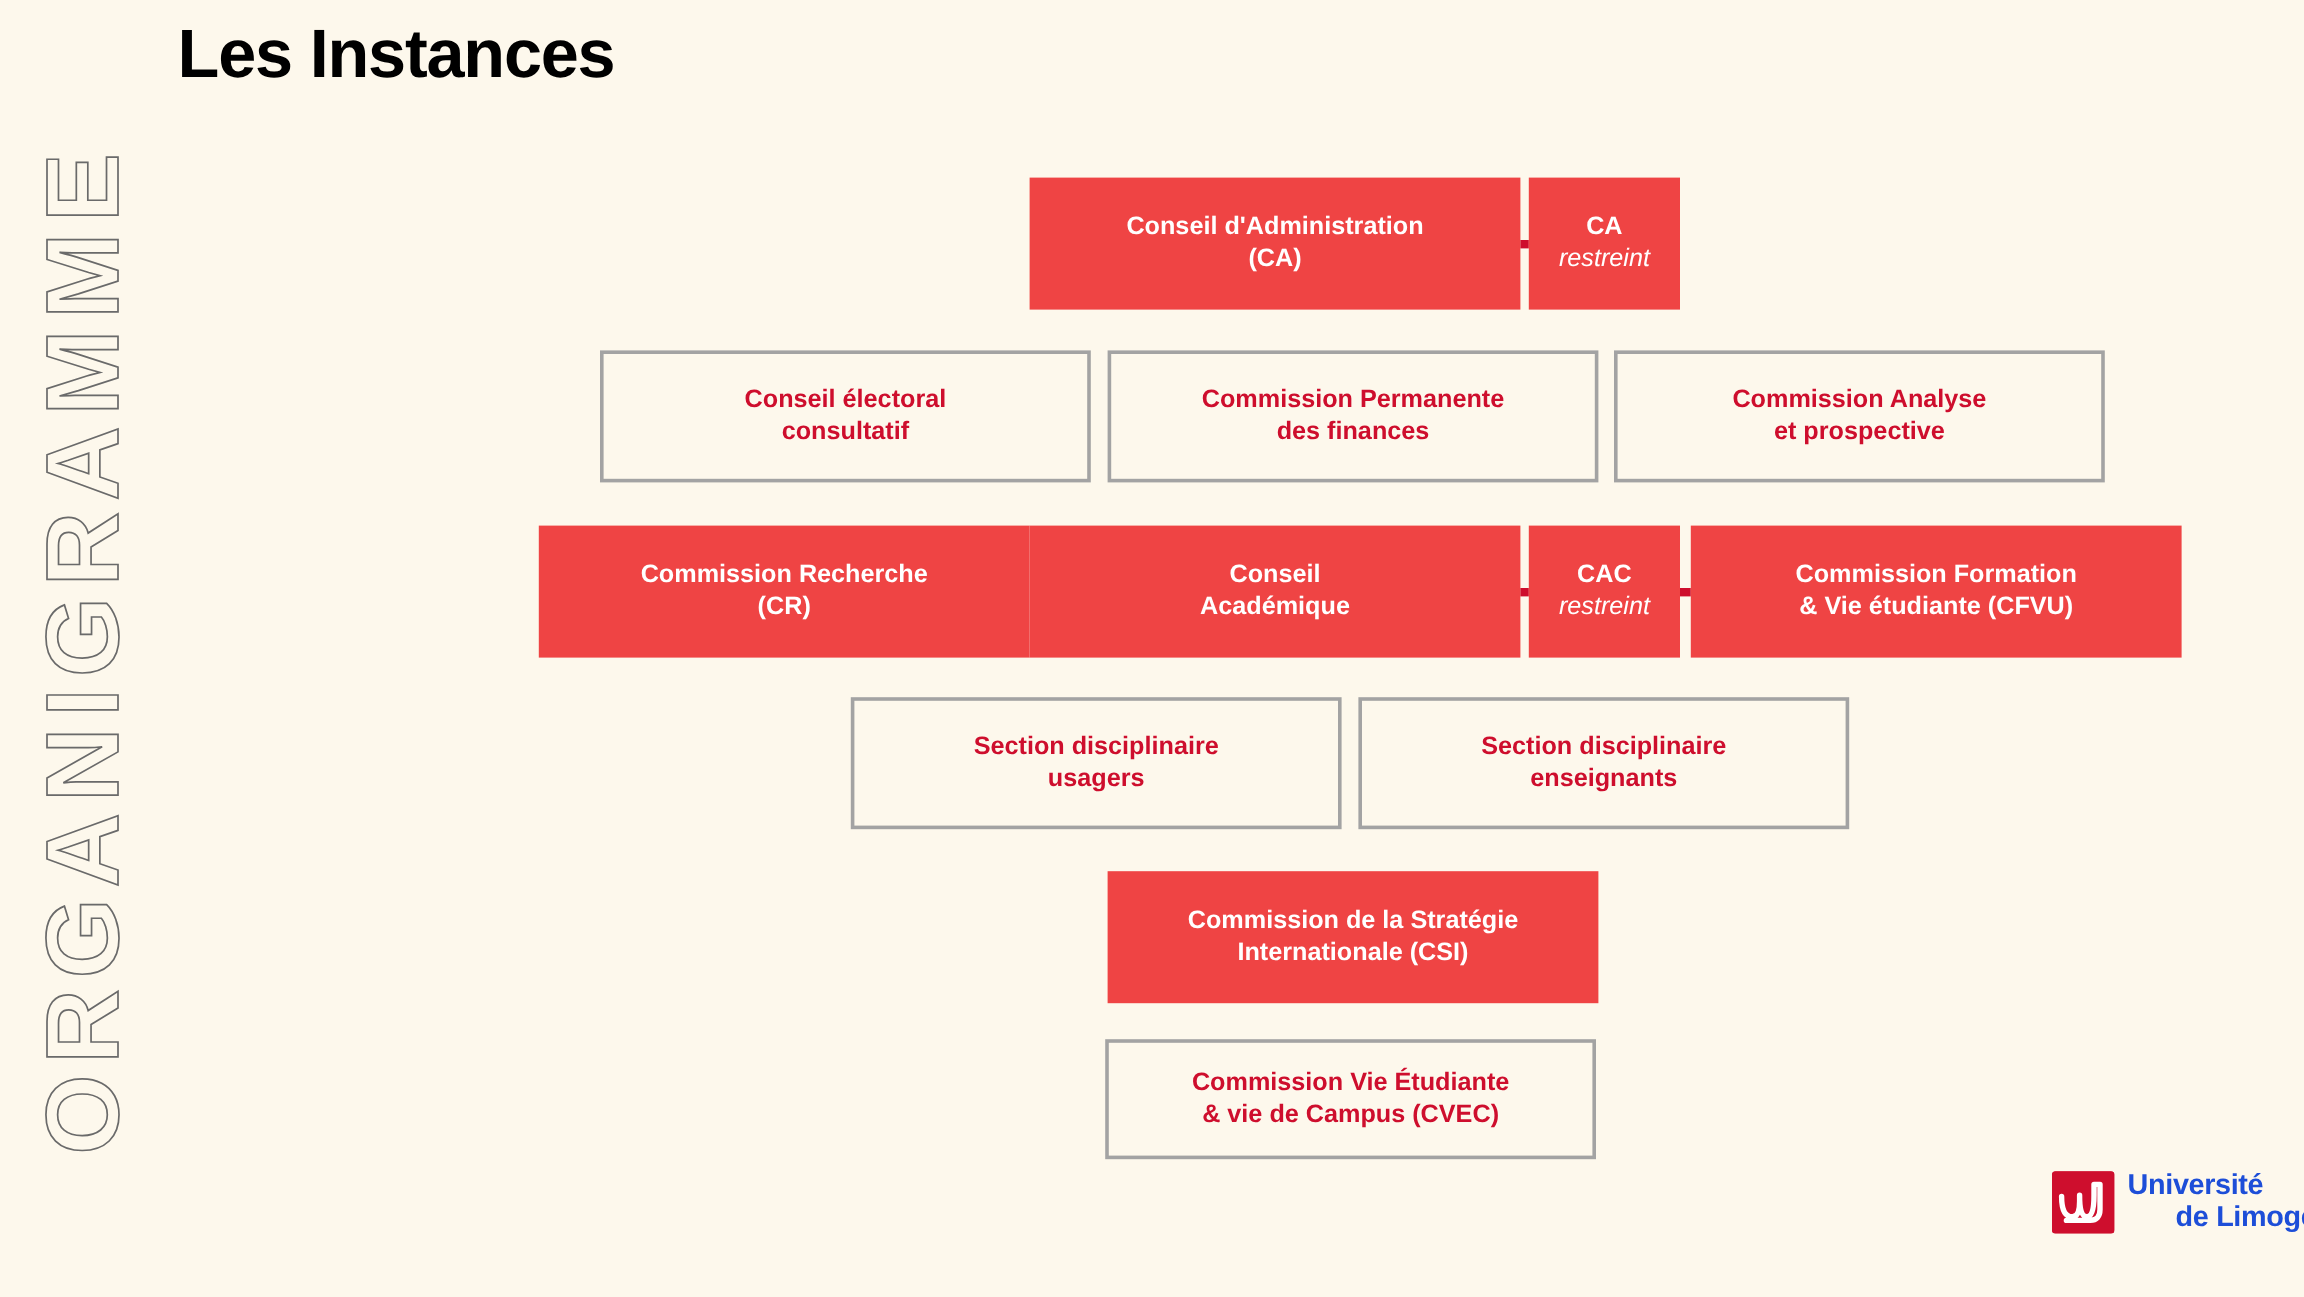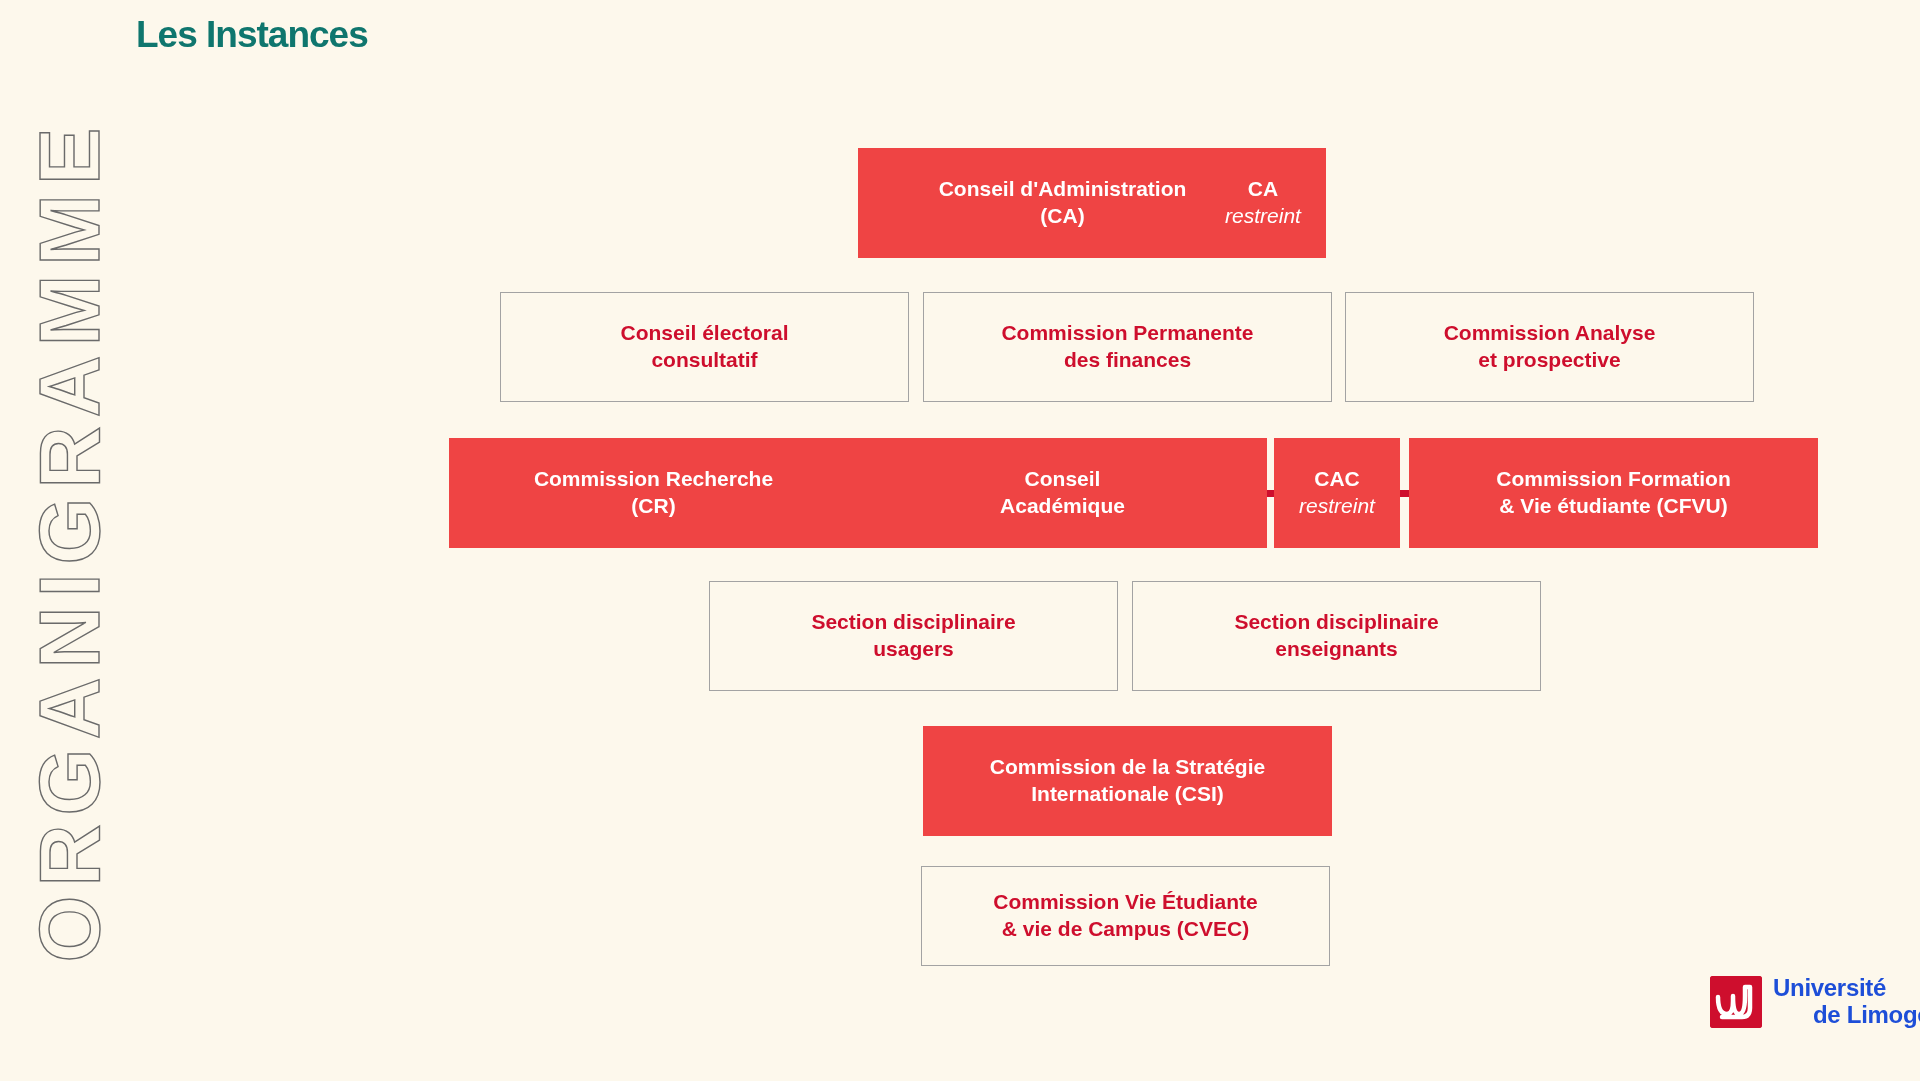--- a/index.html
+++ b/index.html
@@ -38,25 +38,25 @@
     font-size: 86px;
     letter-spacing: 9px;
     color: transparent;
     -webkit-text-stroke: 1.4px #6a6a6a;
     text-shadow: none;
   }
 
   
   .page-title {
     position: absolute;
-    left: 136px;
+    left: 148px;
     top: 16px;
-    font-size: 37px;
-    font-weight: 700;
-    color: #0f766e;
+    font-size: 57px;
+    font-weight: 700;
+    color: #000000;
     letter-spacing: -1px;
     line-height: 1.05;
   }
 
   
   .chart {
     position: absolute;
     left: 0;
     top: 0;
     width: 1920px;
@@ -77,21 +77,21 @@
 
   .node.filled {
     background: #ef4444;
     color: #FFFFFF;
     border: none;
   }
 
   .node.outline {
     background: transparent;
     color: #CE0E2D;
-    border: 1px solid #a3a3a3;
+    border: 3px solid #a3a3a3;
   }
 
   .node .line { display: block; }
   .node .ital { font-style: italic; font-weight: 500; }
 
   
   .connector {
     position: absolute;
     background: #CE0E2D;
     height: 7px;
@@ -136,21 +136,21 @@
 
   <div class="node filled" style="left:858px; top:148px; width:409px; height:110px;">
     <div>
       <span class="line">Conseil d'Administration</span>
       <span class="line">(CA)</span>
     </div>
   </div>
 
   <div class="connector" style="left:1267px; top:200px; width:7px; height:7px;"></div>
 
-  <div class="node filled" style="left:1200px; top:148px; width:126px; height:110px;">
+  <div class="node filled" style="left:1274px; top:148px; width:126px; height:110px;">
     <div>
       <span class="line">CA</span>
       <span class="line ital">restreint</span>
     </div>
   </div>
 
   <div class="node outline" style="left:500px; top:292px; width:409px; height:110px;">
     <div>
       <span class="line">Conseil électoral</span>
       <span class="line">consultatif</span>

